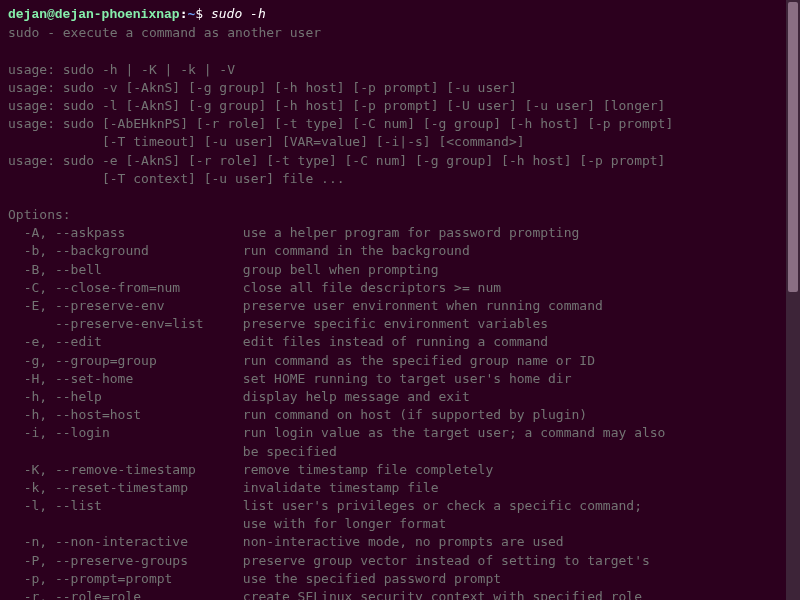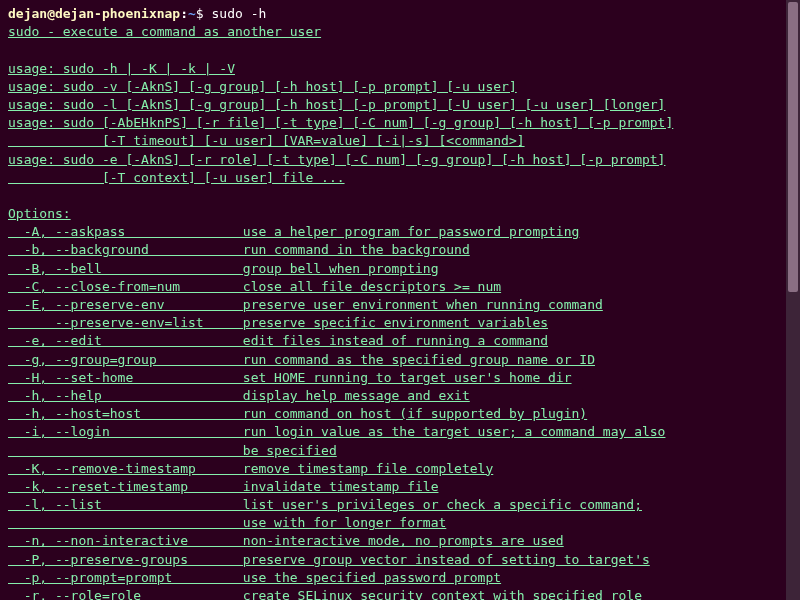--- a/index.html
+++ b/index.html
@@ -11,26 +11,26 @@
       color: #ffffff;
       width: 800px;
       height: 600px;
       overflow: hidden;
       position: relative;
       padding: 5px 8px;
     }
     .terminal {
       white-space: pre;
     }
-    .prompt-user { color: #fef9c3; font-weight: bold; }
+    .prompt-user { color: #86efac; font-weight: bold; font-family: Liberation Mono, monospace; }
     .prompt-colon { color: #ffffff; font-weight: bold; }
     .prompt-path { color: #6c9ff7; font-weight: bold; }
     .prompt-dollar { color: #ffffff; }
-    .command { color: #ffffff; }
-    .output { color: #86efac; text-decoration: underline; }
+    .command { color: #ffffff; font-style: italic; }
+    .output { color: #737373; }
     .scrollbar {
       position: absolute;
       right: 0;
       top: 0;
       width: 14px;
       height: 600px;
       background: #3d2438;
     }
     .scrollbar-thumb {
       position: absolute;
@@ -44,21 +44,21 @@
   </style>
 </head>
 <body>
 
 <div class="terminal"><span class="prompt-user">dejan@dejan-phoenixnap</span><span class="prompt-colon">:</span><span class="prompt-path">~</span><span class="prompt-dollar">$</span> <span class="command">sudo -h</span>
 <span class="output">sudo - execute a command as another user</span>
 
 <span class="output">usage: sudo -h | -K | -k | -V</span>
 <span class="output">usage: sudo -v [-AknS] [-g group] [-h host] [-p prompt] [-u user]</span>
 <span class="output">usage: sudo -l [-AknS] [-g group] [-h host] [-p prompt] [-U user] [-u user] [longer]</span>
-<span class="output">usage: sudo [-AbEHknPS] [-r file] [-t type] [-C num] [-g group] [-h host] [-p prompt]</span>
+<span class="output">usage: sudo [-AbEHknPS] [-r role] [-t type] [-C num] [-g group] [-h host] [-p prompt]</span>
 <span class="output">            [-T timeout] [-u user] [VAR=value] [-i|-s] [&lt;command&gt;]</span>
 <span class="output">usage: sudo -e [-AknS] [-r role] [-t type] [-C num] [-g group] [-h host] [-p prompt]</span>
 <span class="output">            [-T context] [-u user] file ...</span>
 
 <span class="output">Options:</span>
 <div id="options-container"><span class="output">  -A, --askpass               use a helper program for password prompting</span>
 <span class="output">  -b, --background            run command in the background</span>
 <span class="output">  -B, --bell                  group bell when prompting</span>
 <span class="output">  -C, --close-from=num        close all file descriptors &gt;= num</span>
 <span class="output">  -E, --preserve-env          preserve user environment when running command</span>

